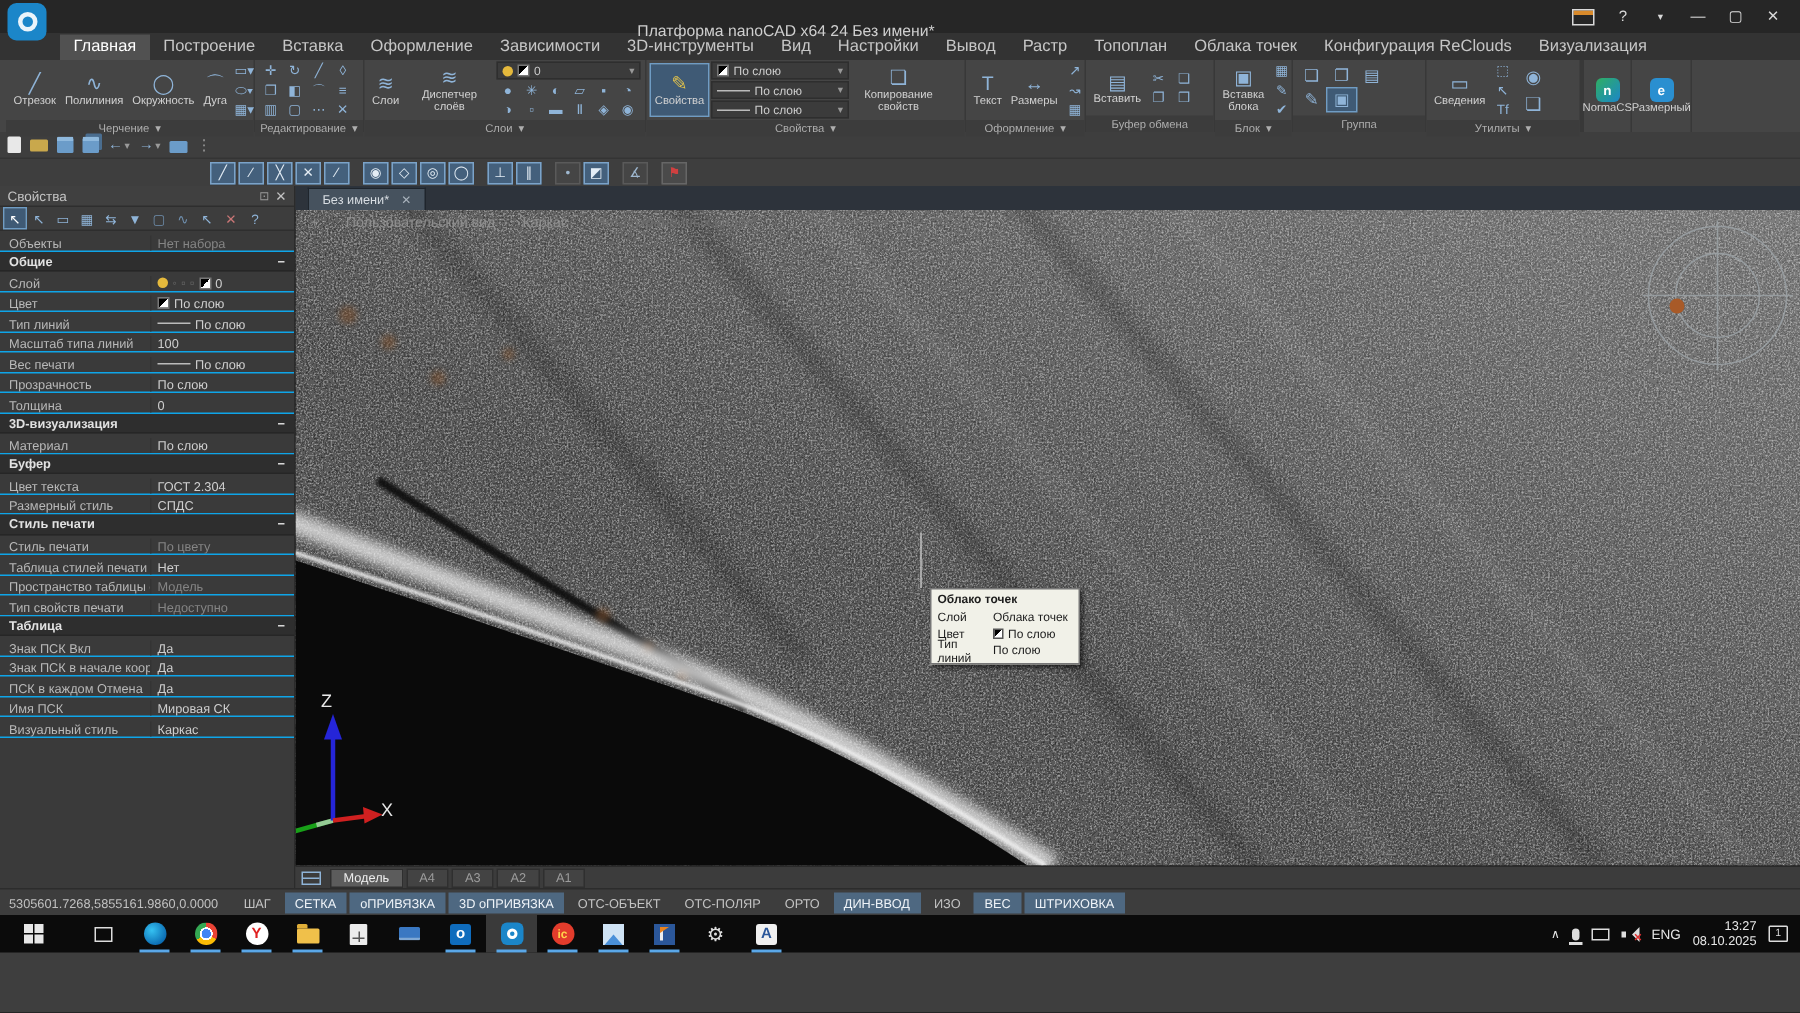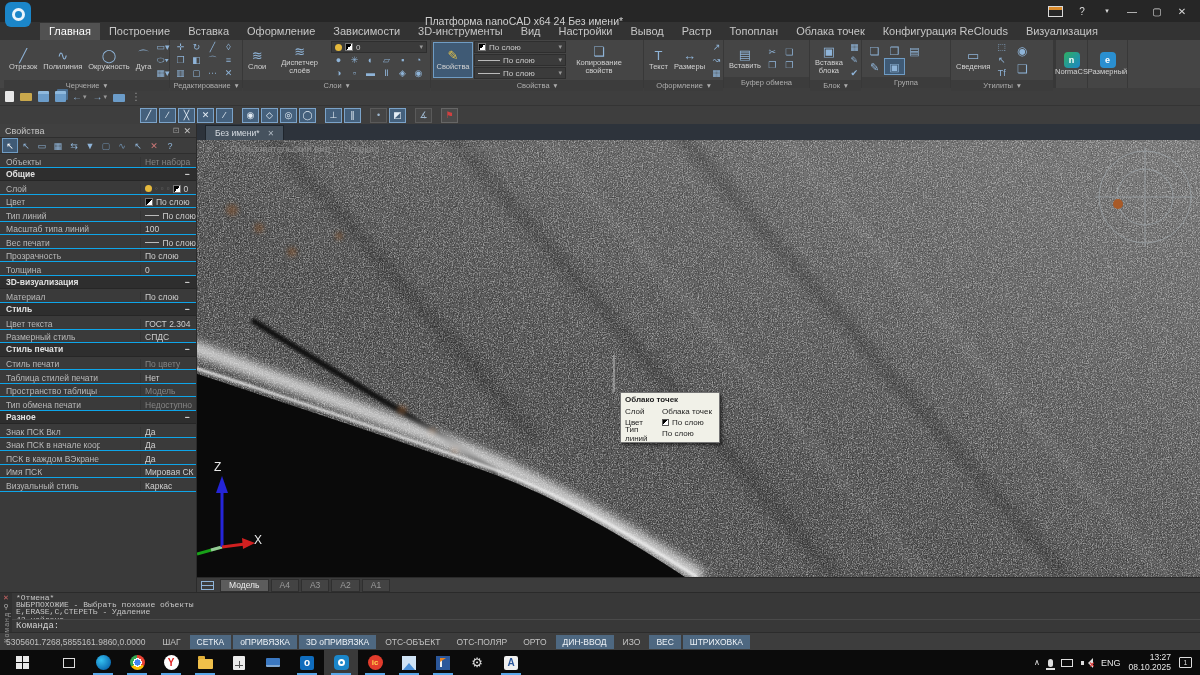--- a/index.html
+++ b/index.html
@@ -67,21 +67,21 @@
     padding:0 5px;border-bottom:1px solid #2e2e2e;}
   .pp-head .x{margin-left:4px;}
   .pp-head .sp{margin-left:auto;color:#9a9a9a;font-size:8px;}
   .pp-tools{height:16px;display:flex;align-items:center;gap:2px;padding:0 3px;
     border-bottom:1px solid #2e2e2e;background:#3d3d3d;}
   .ppt{min-width:14px;height:13px;font-size:9px;color:#8fb4d8;display:flex;align-items:center;justify-content:center;}
   .ppt.sel{background:#3f5a75;outline:1px solid #6f9cc4;color:#fff;}
   .prow{height:13.5px;display:flex;align-items:flex-end;border-bottom:1px solid #0ea5e9;font-size:8.5px;}
   .prow .lab{width:100px;padding-left:6px;color:#b9b9b9;overflow:hidden;white-space:nowrap;display:flex;align-items:center;}
   .prow .val{flex:1;color:#cfcfcf;display:flex;align-items:center;gap:3px;padding-left:4px;
-    border-left:1px solid #343434;overflow:hidden;white-space:nowrap;margin-left:40px;}
+    border-left:1px solid #343434;overflow:hidden;white-space:nowrap;}
   .prow.muted .val{color:#858585;}
   .phead{height:13.5px;background:#2e2e2e;color:#e2e2e2;font-weight:bold;font-size:8.5px;
     display:flex;align-items:center;padding:0 6px;justify-content:space-between;border-bottom:1px solid #262626;}
   .bulb{width:7px;height:7px;border-radius:50%;background:#e5b93c;}
   .ghost{color:#6f6f6f;font-size:8px;}
 
   .right-col{flex:1;display:flex;flex-direction:column;min-width:0;}
   .doc-tabbar{height:16px;background:#2d333b;display:flex;align-items:flex-end;padding-left:8px;}
   .dtab{height:15px;background:#46525e;color:#d8dde2;font-size:8.5px;display:flex;align-items:center;
     gap:8px;padding:0 9px;border:1px solid #1f252c;border-bottom:none;}
@@ -582,21 +582,21 @@
       </div>
       <div class="phead">
         <span>3D-визуализация</span>
           <span>−</span>
       </div>
       <div class="prow">
         <span class="lab">Материал</span>
         <span class="val">По слою</span>
       </div>
       <div class="phead">
-        <span>Стиль</span>
+        <span>Буфер</span>
           <span>−</span>
       </div>
       <div class="prow">
         <span class="lab">Цвет текста</span>
         <span class="val">ГОСТ 2.304</span>
       </div>
       <div class="prow">
         <span class="lab">Размерный стиль</span>
         <span class="val">СПДС</span>
       </div>
@@ -610,37 +610,37 @@
       </div>
       <div class="prow">
         <span class="lab">Таблица стилей печати</span>
         <span class="val">Нет</span>
       </div>
       <div class="prow muted">
         <span class="lab">Пространство таблицы сти...</span>
         <span class="val">Модель</span>
       </div>
       <div class="prow muted">
-        <span class="lab">Тип обмена печати</span>
+        <span class="lab">Тип свойств печати</span>
         <span class="val">Недоступно</span>
       </div>
       <div class="phead">
-        <span>Разное</span>
+        <span>Таблица</span>
           <span>−</span>
       </div>
       <div class="prow">
         <span class="lab">Знак ПСК Вкл</span>
         <span class="val">Да</span>
       </div>
       <div class="prow">
         <span class="lab">Знак ПСК в начале коорди...</span>
         <span class="val">Да</span>
       </div>
       <div class="prow">
-        <span class="lab">ПСК в каждом ВЭкране</span>
+        <span class="lab">ПСК в каждом Отмена</span>
         <span class="val">Да</span>
       </div>
       <div class="prow">
         <span class="lab">Имя ПСК</span>
         <span class="val">Мировая СК</span>
       </div>
       <div class="prow">
         <span class="lab">Визуальный стиль</span>
         <span class="val">Каркас</span>
       </div>
@@ -767,36 +767,20 @@
         <span class="mgrid"></span>
         <span class="mtab active">Модель</span>
         <span class="mtab">A4</span>
         <span class="mtab">A3</span>
         <span class="mtab">A2</span>
         <span class="mtab">A1</span>
       </div>
     </div>
   </div>
 
-  <div class="cmd">
-    <div class="cmd-strip">
-      <span style="font-size:7px;color:#c66;">✕</span>
-      <span style="font-size:7px;">⚲</span>
-      <span class="cmd-vert">Команд</span>
-    </div>
-    <div class="cmd-body">
-      <div class="cmd-lines">
-        <div>*Отмена*</div>
-        <div>ВЫБРПОХОЖИЕ - Выбрать похожие объекты</div>
-        <div>E,ERASE,C,СТЕРЕТЬ - Удаление</div>
-        <div>42 найдено</div>
-      </div>
-      <div class="cmd-prompt">Команда:</div>
-    </div>
-  </div>
 
   <div class="status">
     <span class="coords">5305601.7268,5855161.9860,0.0000</span>
     <span class="stgl">ШАГ</span>
     <span class="stgl active">СЕТКА</span>
     <span class="stgl active">оПРИВЯЗКА</span>
     <span class="stgl active">3D оПРИВЯЗКА</span>
     <span class="stgl">ОТС-ОБЪЕКТ</span>
     <span class="stgl">ОТС-ПОЛЯР</span>
     <span class="stgl">ОРТО</span>

